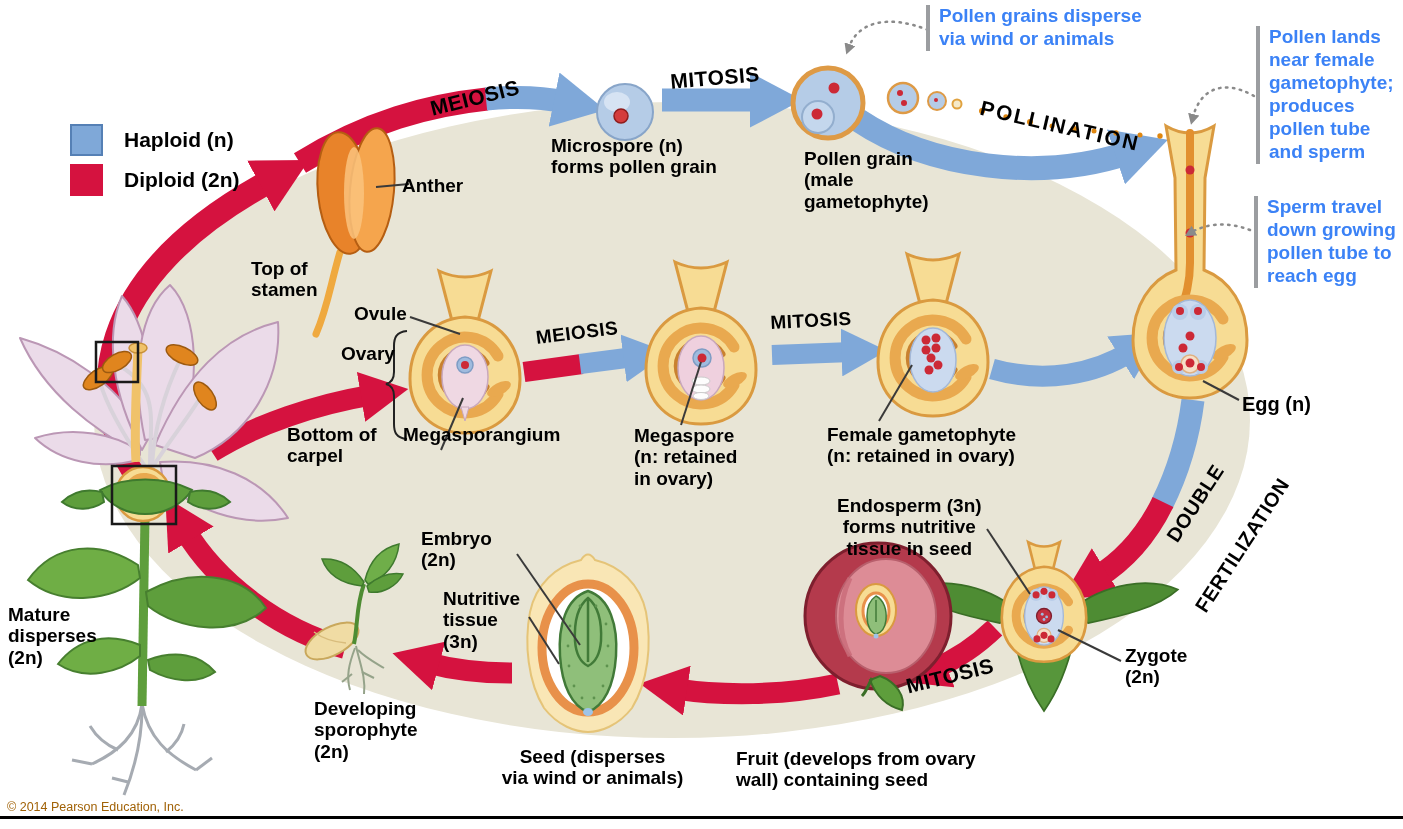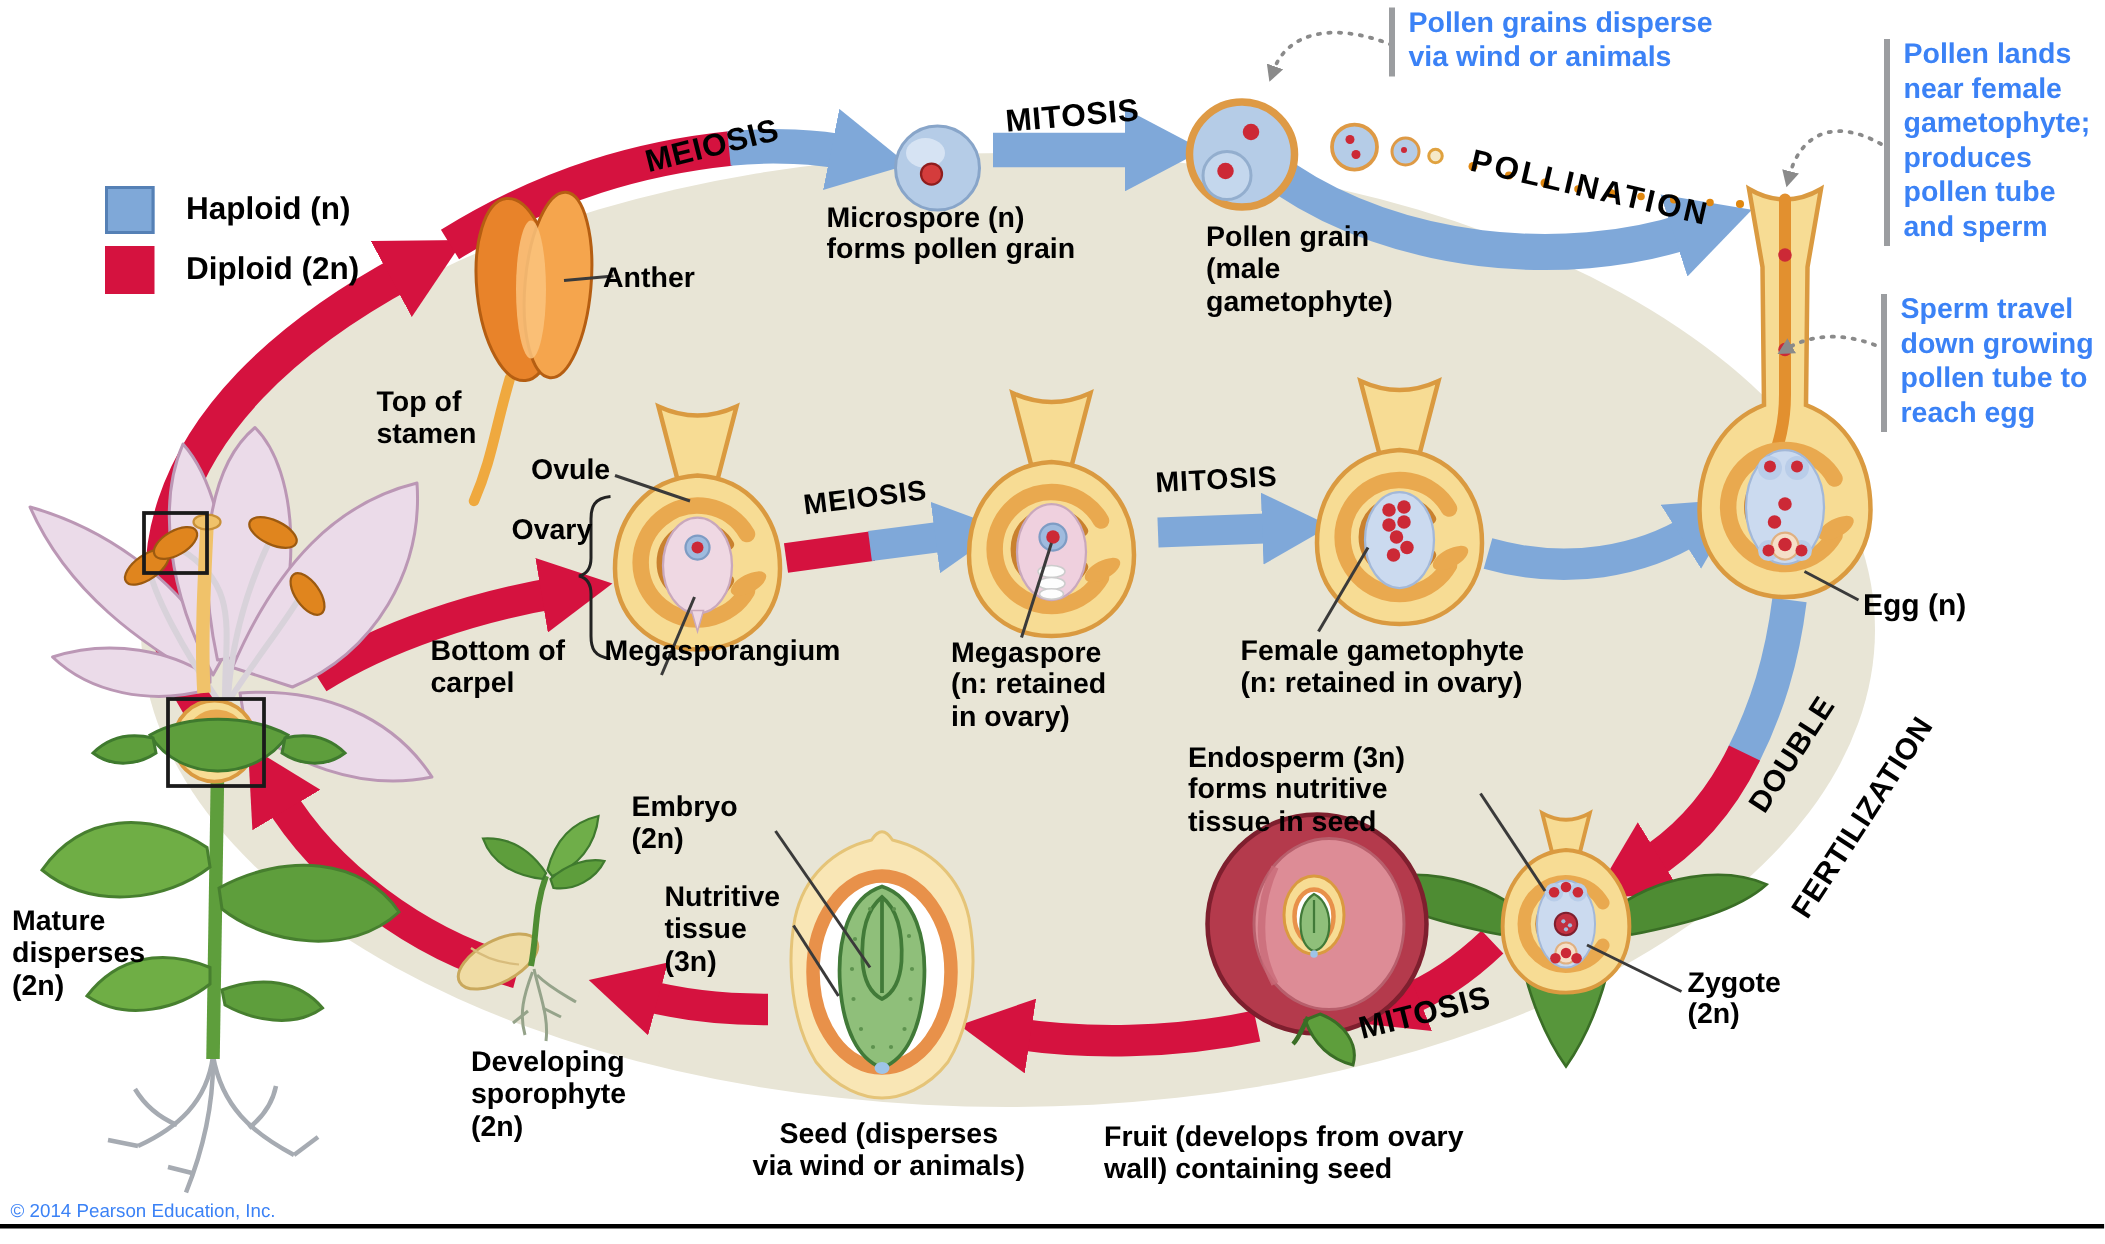--- a/index.html
+++ b/index.html
@@ -19,21 +19,21 @@
   .callout{
     position:absolute;font-weight:bold;font-size:19px;line-height:1.21;
     color:#3b82f6;white-space:pre-line;border-left:4px solid #9B9DA0;
     padding-left:9px;
   }
   .legend{position:absolute;left:70px;top:124px;display:flex;flex-direction:column;gap:8px;}
   .legend-row{display:flex;align-items:center;gap:21px;}
   .swatch{width:33px;height:32px;display:inline-block;}
   .swatch.blue{border:2px solid #5580B5;box-sizing:border-box;}
   .legend-row span.txt{font-weight:bold;font-size:21px;color:#000;}
-  .copyright{position:absolute;left:7px;top:800px;font-size:12.5px;color:#3b82f6;}
+  .copyright{position:absolute;left:7px;top:800px;font-size:12.5px;color:#a16207;}
   .bottom-rule{position:absolute;left:0;top:816px;width:1403px;height:3px;background:#000;}
 </style>
 </head>
 <body>
 
 <div id="stage">
 
   <svg id="art" width="1403" height="829" viewBox="0 0 1403 829">
     <defs>
       <marker id="mr" viewBox="0 0 10 10" refX="2.2" refY="5" markerWidth="2.4" markerHeight="2.4" orient="auto">
@@ -384,21 +384,21 @@
   <div class="lbl" style="left:341px;top:343px;">Ovary</div>
   <div class="lbl" style="left:287px;top:424px;">Bottom of
 carpel</div>
   <div class="lbl" style="left:403px;top:424px;">Megasporangium</div>
   <div class="lbl" style="left:634px;top:425px;">Megaspore
 (n: retained
 in ovary)</div>
   <div class="lbl" style="left:827px;top:424px;">Female gametophyte
 (n: retained in ovary)</div>
   <div class="lbl" style="left:1242px;top:393px;font-size:20px;">Egg (n)</div>
-  <div class="lbl" style="left:792px;top:495px;">Endosperm (3n)
+  <div class="lbl" style="left:837px;top:495px;text-align:center;">Endosperm (3n)
 forms nutritive
 tissue in seed</div>
   <div class="lbl" style="left:1125px;top:645px;">Zygote
 (2n)</div>
   <div class="lbl" style="left:736px;top:748px;">Fruit (develops from ovary
 wall) containing seed</div>
   <div class="lbl" style="left:500px;top:746px;width:185px;text-align:center;">Seed (disperses
 via wind or animals)</div>
   <div class="lbl" style="left:421px;top:528px;">Embryo
 (2n)</div>

